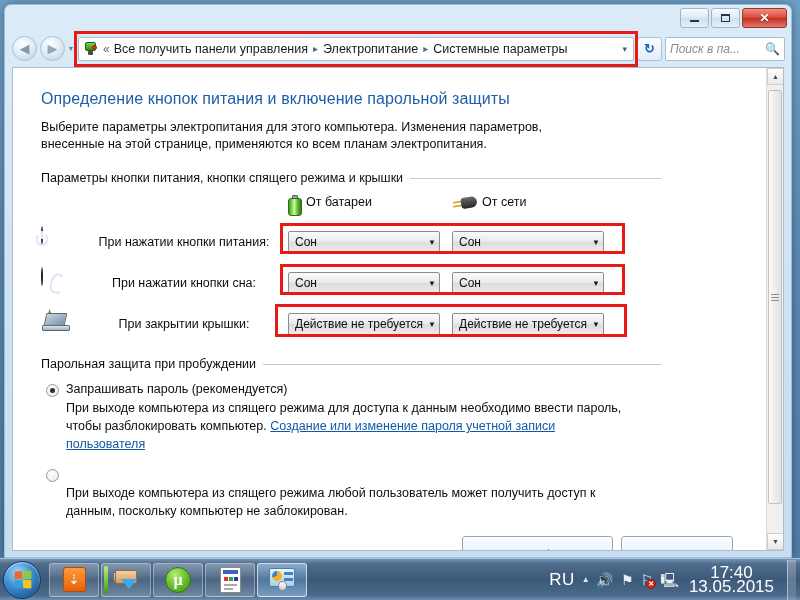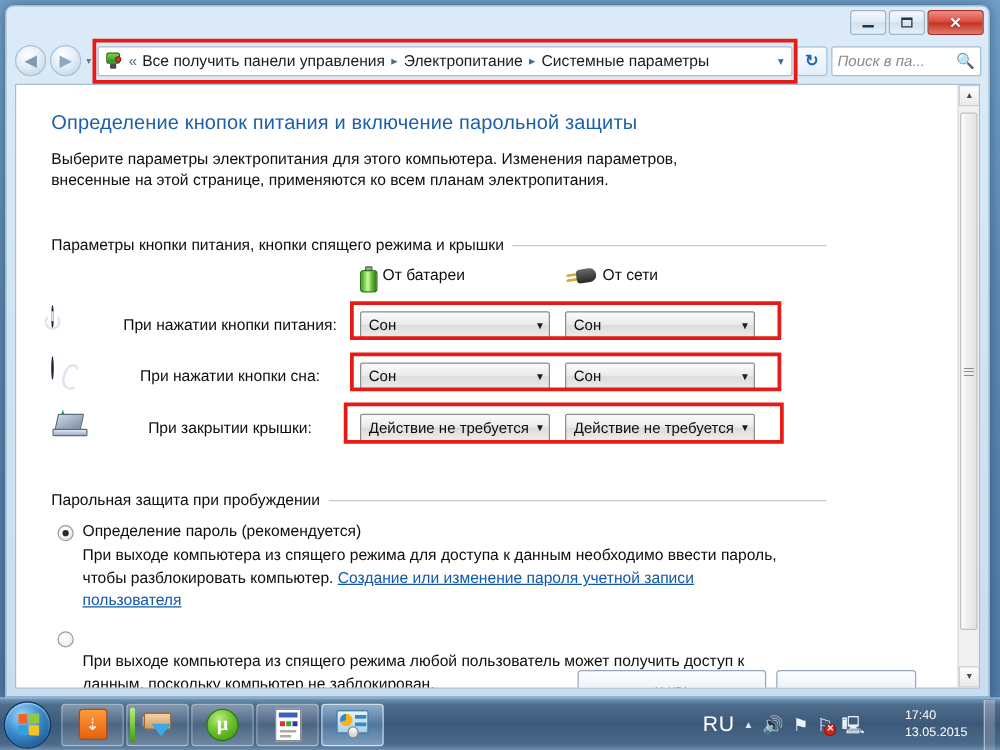--- a/index.html
+++ b/index.html
@@ -100,21 +100,21 @@
   .paneinner { position: absolute; inset: 0 17px 0 0; padding: 22px 0 0 28px; }
 
   h1.title {
     font-size: 16px; font-weight: normal; color: #1d5fa8; margin-bottom: 11px;
     letter-spacing: .1px;
   }
   .subtitle { font-size: 12.5px; color: #0d0d0d; line-height: 17px; max-width: 560px; }
 
   
   .grouphdr {
-    display: flex; align-items: center; gap: 7px; margin-top: 36px; width: 620px;
+    display: flex; align-items: center; gap: 7px; margin-top: 18px; width: 620px;
   }
   .grouphdr .lbl { font-size: 12.5px; color: #0d0d0d; white-space: nowrap; }
   .grouphdr .rule { flex: 1; height: 1px; background: #c8c8c8; }
 
   
   .colhead { display: flex; margin-top: 10px; padding-left: 247px; }
   .colhead .col { width: 164px; display: flex; align-items: flex-start; gap: 4px; }
   .colhead .col .txt { font-size: 12.5px; color: #0d0d0d; }
 
   .batt { width: 14px; height: 21px; position: relative; flex: none; }
@@ -292,22 +292,22 @@
   .ic-cp .mouse { position:absolute;left:10px;top:13px;width:9px;height:10px;border-radius:50%;
     background: linear-gradient(180deg,#fff,#c9c9c9); border:1px solid #8a8a8a;}
 
   .tray { margin-left: auto; display: flex; align-items: center; gap: 7px; padding-right: 4px; }
   .tray .lang { color: #fff; font-size: 17px; letter-spacing: .5px; }
   .tray .up { color: #dbe8f3; font-size: 8px; }
   .trayico { color: #e8f1f8; font-size: 14px; line-height: 1; position: relative; }
   .trayico.net .x { position:absolute; right:-3px; bottom:-2px; width:10px;height:10px;
     border-radius:50%; background:#d2261a; border:1px solid #8f190f; color:#fff;
     font-size:7px; display:flex;align-items:center;justify-content:center; font-weight:bold;}
-  .clock { color: #fff; font-size: 10px; text-align: left; line-height: 14px;
-    padding: 0 4px 0 3px; margin-left: 22px; }
+  .clock { color: #fff; font-size: 17px; text-align: center; line-height: 14px;
+    padding: 0 4px 0 3px; }
   .showdesk { width: 9px; height: 40px; margin-left: 2px;
     background: linear-gradient(180deg, rgba(255,255,255,.28), rgba(255,255,255,.12));
     border-left: 1px solid rgba(255,255,255,.45); }
 </style>
 </head>
 <body>
 
 <div class="window">
 
   <div class="titlebar">
@@ -433,21 +433,21 @@
         </div>
       </div>
 
       <div class="grouphdr">
         <span class="lbl">Парольная защита при пробуждении</span>
         <span class="rule"></span>
       </div>
 
       <div class="radiorow">
         <span class="radio on"></span>
-        <span class="radio-label">Определение пароль (рекомендуется)</span>
+        <span class="radio-label">Запрашивать пароль (рекомендуется)</span>
       </div>
       <div class="desc">
         <span>При выходе компьютера из спящего режима для доступа к данным необходимо ввести пароль, чтобы разблокировать компьютер. </span><a href="#" class="lnk">Создание или изменение пароля учетной записи пользователя</a>
       </div>
 
       <div class="radiorow" style="margin-top:14px;">
         <span class="radio"></span>
       </div>
       <div class="desc">При выходе компьютера из спящего режима любой пользователь может получить доступ к данным, поскольку компьютер не заблокирован.</div>
 

